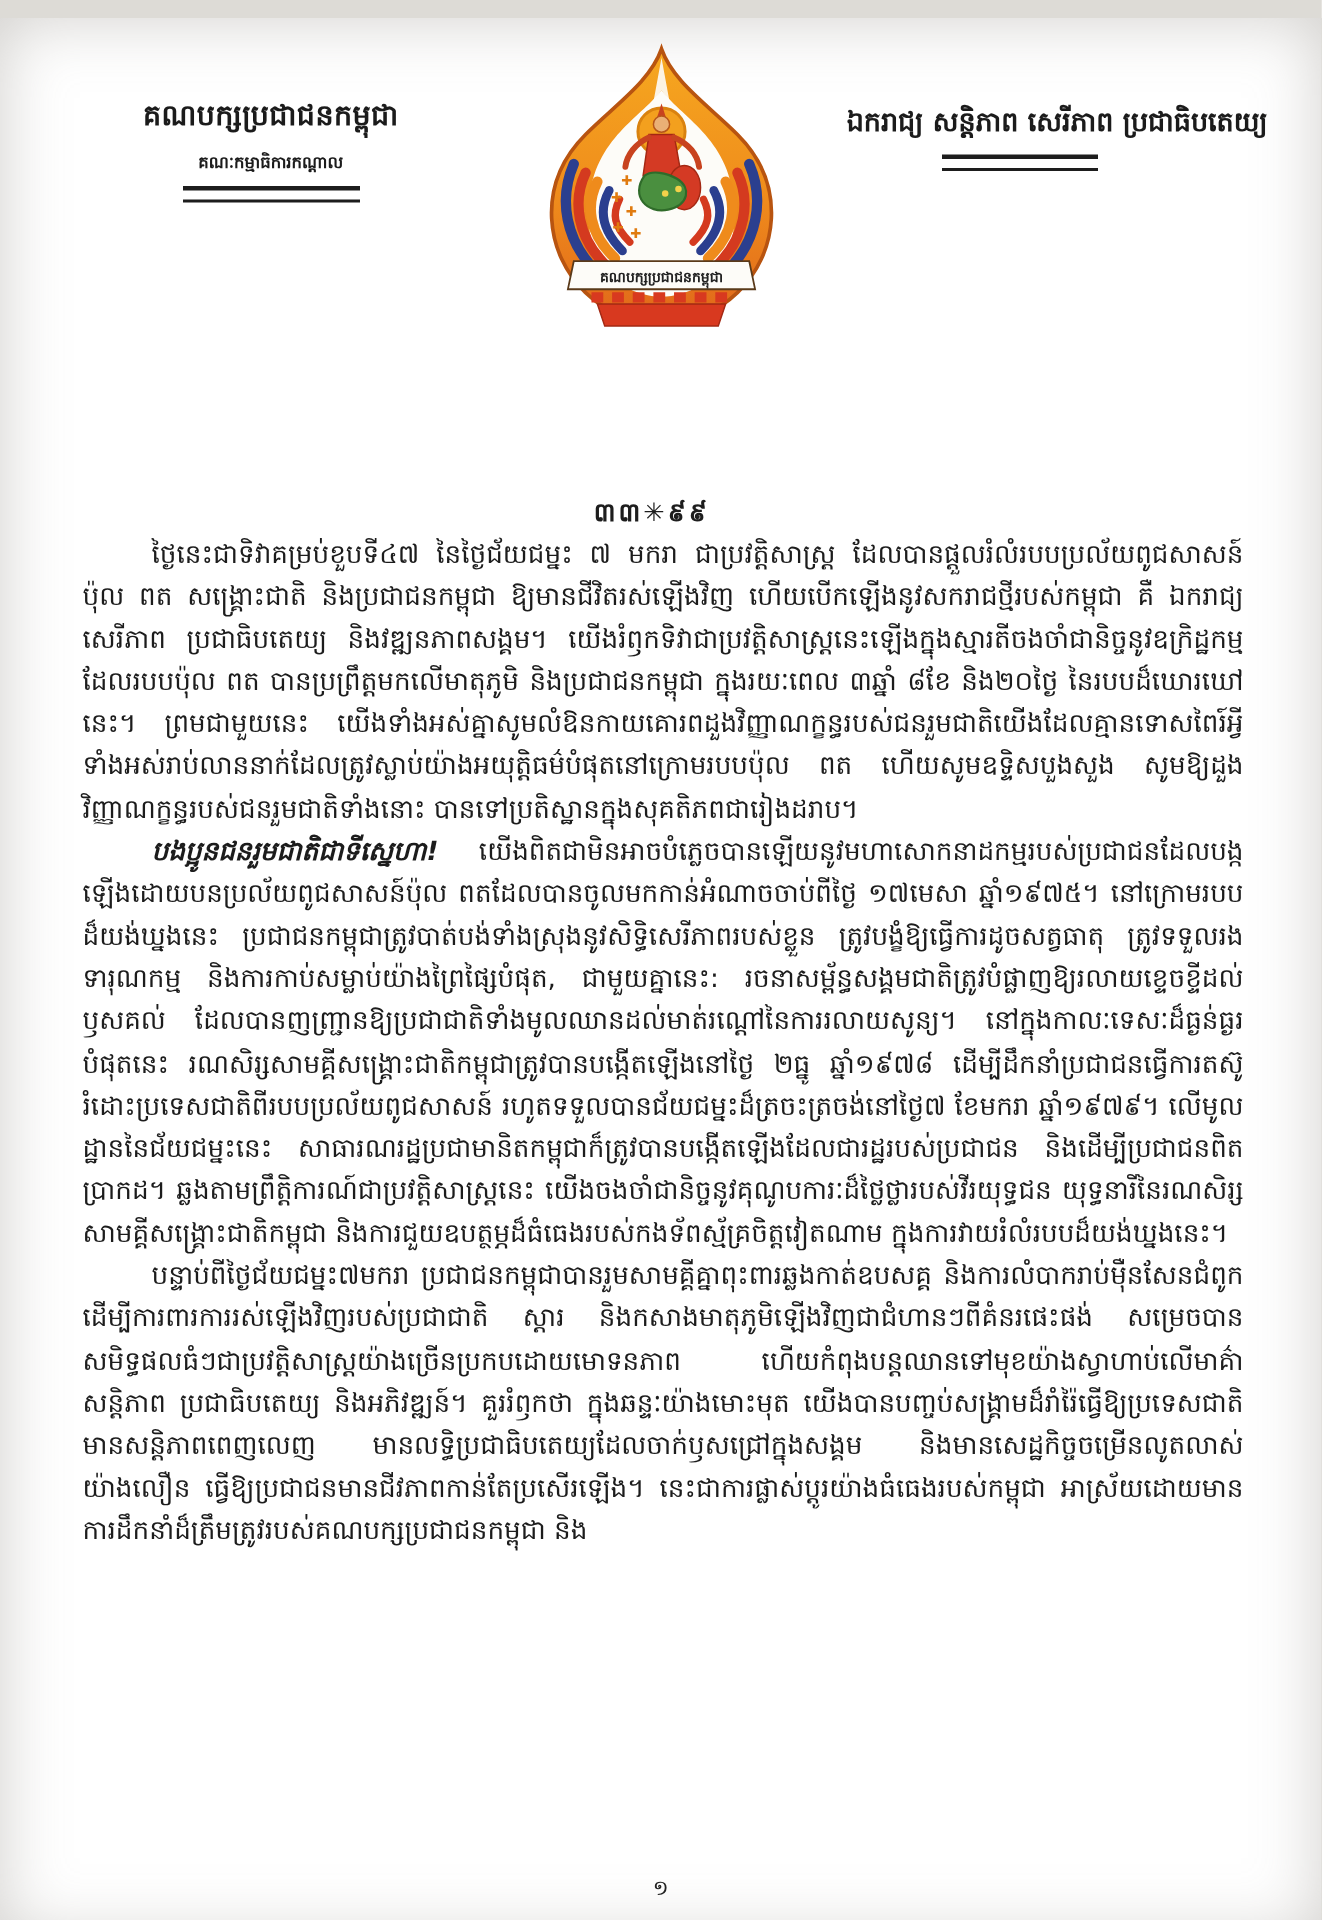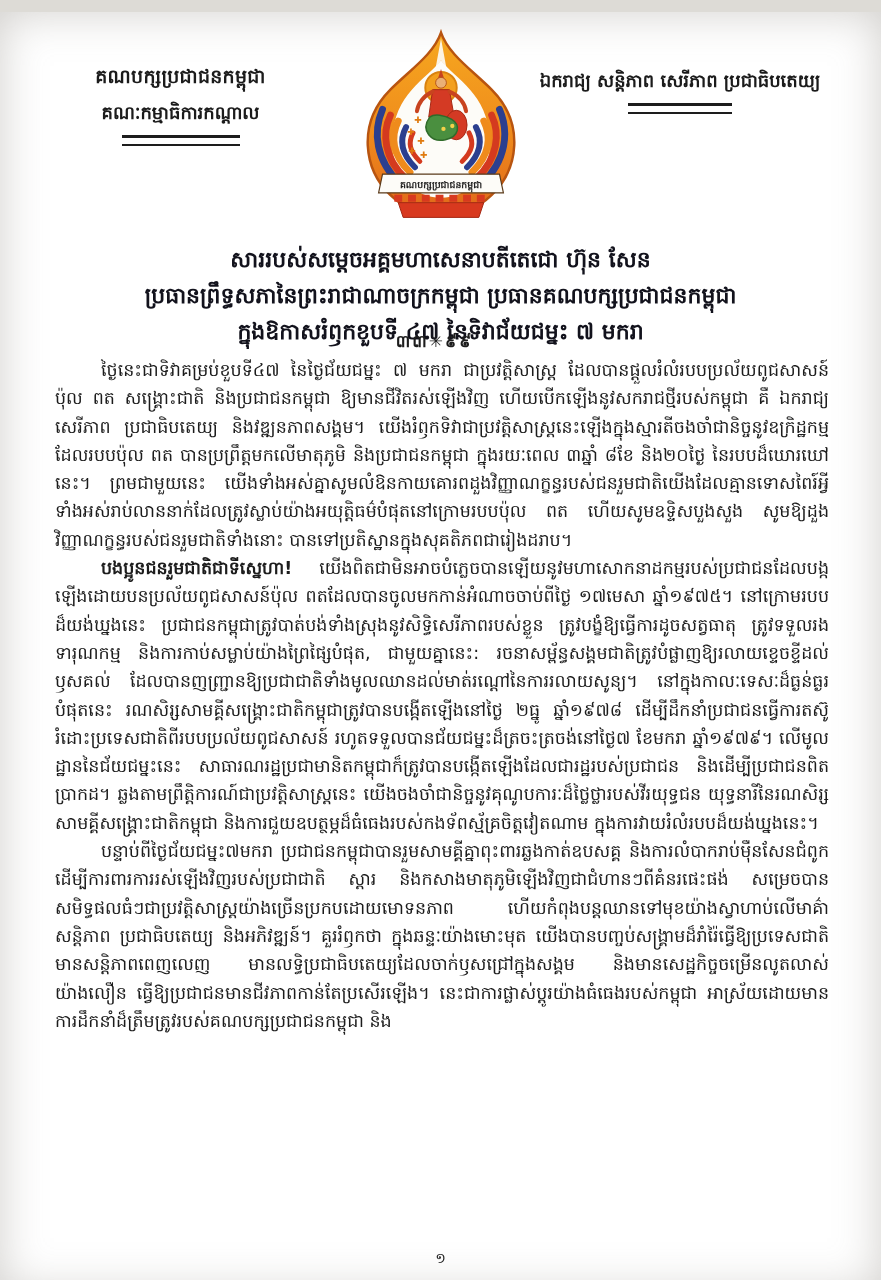--- a/index.html
+++ b/index.html
@@ -7,40 +7,40 @@
     position:relative; width:881px; height:1280px; margin:12px auto;
     background:#ffffff; color:#1b1b1b; overflow:hidden;
     font-family:"DejaVu Sans", sans-serif;
     box-shadow:inset 0 0 45px rgba(120,115,105,.35);
   }
   
   .header { position:absolute; top:30px; left:48px; right:36px;
             display:flex; justify-content:space-between; }
   .hdr-block { text-align:center; font-weight:bold; }
   .hdr-left  { width:265px; padding-top:22px; }
-  .hdr-right { width:330px; padding-top:18px; }
+  .hdr-right { width:330px; padding-top:18px;text-align:right; }
   .hdr-l1 { font-size:19px; letter-spacing:.3px; }
-  .hdr-l2 { font-size:18px; margin-top:9px; }
+  .hdr-l2 { font-size:11px; margin-top:9px; }
   .dbl-rule { height:6px; border-top:3px solid #1d1d1d; border-bottom:2px solid #1d1d1d;
               margin:7px auto 0; }
   .hdr-left  .dbl-rule { width:118px; }
   .hdr-right .dbl-rule { width:104px; }
   
   .logo-wrap { position:absolute; top:16px; left:50%; transform:translateX(-50%); }
   
   .title { position:absolute; top:230px; left:30px; right:30px; text-align:center;
            font-weight:bold; font-size:22px; line-height:36px; color:#12121c; }
   .ornament { position:absolute; top:318px; left:0; right:12px; text-align:center;
               font-size:17px; font-weight:bold; color:#1d1d1d; letter-spacing:2px; }
   
   .body-text { position:absolute; top:344px; left:55px; width:774px;
                font-size:17.5px; line-height:28.3px; text-align:justify; color:#1c1c1c; }
   .body-text p { margin:0; text-indent:46px; }
   .salutation { font-style:italic; font-weight:bold; text-indent:46px; margin:0; }
-  .lead-italic { font-weight:bold; }
+  .lead-italic { font-style:italic; font-weight:bold; }
   
   .page-num { position:absolute; bottom:22px; left:0; right:0; text-align:center;
               font-size:14px; color:#222; }
 </style>
 </head>
 <body>
 
 <div class="page">
 
   <div class="header">
@@ -108,25 +108,20 @@
       </g>
 
       <path d="M28 148 L147 148 L151 167 L24 167 Z" fill="#fdfcf8" stroke="#5a3a1a" stroke-width="1.2"></path>
       <text x="87.5" y="162" font-size="9.5" font-weight="bold" fill="#222" text-anchor="middle" font-family="DejaVu Sans, sans-serif">គណបក្សប្រជាជនកម្ពុជា</text>
 
       <path d="M40 169 h8 v7 h-8 Z M54 169 h8 v7 h-8 Z M68 169 h8 v7 h-8 Z M82 169 h8 v7 h-8 Z M96 169 h8 v7 h-8 Z M110 169 h8 v7 h-8 Z M124 169 h8 v7 h-8 Z" fill="#d8391f"></path>
       <path d="M44 177 L131 177 L126 192 L49 192 Z" fill="#d8391f" stroke="#a32813" stroke-width="1"></path>
     </svg>
   </div>
 
-  <div class="title">
-    <div>សាររបស់សម្តេចអគ្គមហាសេនាបតីតេជោ ហ៊ុន សែន</div>
-    <div>ប្រធានព្រឹទ្ធសភានៃព្រះរាជាណាចក្រកម្ពុជា ប្រធានគណបក្សប្រជាជនកម្ពុជា</div>
-    <div>ក្នុងឱកាសរំឭកខួបទី ៤៧ នៃទិវាជ័យជម្នះ ៧ មករា</div>
-  </div>
   <div class="ornament">៣៣✳៩៩</div>
 
   <div class="body-text">
     <p><span>ថ្ងៃនេះជាទិវាគម្រប់ខួបទី៤៧ នៃថ្ងៃជ័យជម្នះ ៧ មករា ជាប្រវត្តិសាស្រ្ត ដែលបានផ្តួលរំលំរបបប្រល័យពូជសាសន៍ ប៉ុល ពត សង្គ្រោះជាតិ និងប្រជាជនកម្ពុជា ឱ្យមានជីវិតរស់ឡើងវិញ ហើយបើកឡើងនូវសករាជថ្មីរបស់កម្ពុជា គឺ ឯករាជ្យ សេរីភាព ប្រជាធិបតេយ្យ និងវឌ្ឍនភាពសង្គម។ យើងរំឭកទិវាជាប្រវត្តិសាស្រ្តនេះឡើងក្នុងស្មារតីចងចាំជានិច្ចនូវឧក្រិដ្ឋកម្មដែលរបបប៉ុល ពត បានប្រព្រឹត្តមកលើមាតុភូមិ និងប្រជាជនកម្ពុជា ក្នុងរយៈពេល ៣ឆ្នាំ ៨ខែ និង២០ថ្ងៃ នៃរបបដ៏ឃោរឃៅនេះ។ ព្រមជាមួយនេះ យើងទាំងអស់គ្នាសូមលំឱនកាយគោរពដួងវិញ្ញាណក្ខន្ធរបស់ជនរួមជាតិយើងដែលគ្មានទោសពៃរ៍អ្វីទាំងអស់រាប់លាននាក់ដែលត្រូវស្លាប់យ៉ាងអយុត្តិធម៌បំផុតនៅក្រោមរបបប៉ុល ពត ហើយសូមឧទ្ទិសបួងសួង សូមឱ្យដួងវិញ្ញាណក្ខន្ធរបស់ជនរួមជាតិទាំងនោះ បានទៅប្រតិស្ឋានក្នុងសុគតិភពជារៀងដរាប។</span></p>
     <p><span class="lead-italic">បងប្អូនជនរួមជាតិជាទីស្នេហា!</span><span> យើងពិតជាមិនអាចបំភ្លេចបានឡើយនូវមហាសោកនាដកម្មរបស់ប្រជាជនដែលបង្កឡើងដោយបនប្រល័យពូជសាសន៍ប៉ុល ពតដែលបានចូលមកកាន់អំណាចចាប់ពីថ្ងៃ ១៧មេសា ឆ្នាំ១៩៧៥។ នៅក្រោមរបបដ៏យង់ឃ្នងនេះ ប្រជាជនកម្ពុជាត្រូវបាត់បង់ទាំងស្រុងនូវសិទ្ធិសេរីភាពរបស់ខ្លួន ត្រូវបង្ខំឱ្យធ្វើការដូចសត្វធាតុ ត្រូវទទួលរងទារុណកម្ម និងការកាប់សម្លាប់យ៉ាងព្រៃផ្សៃបំផុត, ជាមួយគ្នានេះ: រចនាសម្ព័ន្ធសង្គមជាតិត្រូវបំផ្លាញឱ្យរលាយខ្ទេចខ្ទីដល់ឫសគល់ ដែលបានញញ្ជ្រានឱ្យប្រជាជាតិទាំងមូលឈានដល់មាត់រណ្តៅនៃការរលាយសូន្យ។ នៅក្នុងកាលៈទេសៈដ៏ធ្ងន់ធ្ងរបំផុតនេះ រណសិរ្សសាមគ្គីសង្គ្រោះជាតិកម្ពុជាត្រូវបានបង្កើតឡើងនៅថ្ងៃ ២ធ្នូ ឆ្នាំ១៩៧៨ ដើម្បីដឹកនាំប្រជាជនធ្វើការតស៊ូរំដោះប្រទេសជាតិពីរបបប្រល័យពូជសាសន៍ រហូតទទួលបានជ័យជម្នះដ៏ត្រចះត្រចង់នៅថ្ងៃ៧ ខែមករា ឆ្នាំ១៩៧៩។ លើមូលដ្ឋាននៃជ័យជម្នះនេះ សាធារណរដ្ឋប្រជាមានិតកម្ពុជាក៏ត្រូវបានបង្កើតឡើងដែលជារដ្ឋរបស់ប្រជាជន និងដើម្បីប្រជាជនពិតប្រាកដ។ ឆ្លងតាមព្រឹត្តិការណ៍ជាប្រវត្តិសាស្រ្តនេះ យើងចងចាំជានិច្ចនូវគុណូបការៈដ៏ថ្លៃថ្លារបស់វីរយុទ្ធជន យុទ្ធនារីនៃរណសិរ្សសាមគ្គីសង្គ្រោះជាតិកម្ពុជា និងការជួយឧបត្ថម្ភដ៏ធំធេងរបស់កងទ័ពស្ម័គ្រចិត្តវៀតណាម ក្នុងការវាយរំលំរបបដ៏យង់ឃ្នងនេះ។</span></p>
     <p><span>បន្ទាប់ពីថ្ងៃជ័យជម្នះ៧មករា ប្រជាជនកម្ពុជាបានរួមសាមគ្គីគ្នាពុះពារឆ្លងកាត់ឧបសគ្គ និងការលំបាករាប់ម៉ឺនសែនជំពូក ដើម្បីការពារការរស់ឡើងវិញរបស់ប្រជាជាតិ ស្តារ និងកសាងមាតុភូមិឡើងវិញជាជំហានៗពីគំនរផេះផង់ សម្រេចបានសមិទ្ធផលធំៗជាប្រវត្តិសាស្រ្តយ៉ាងច្រើនប្រកបដោយមោទនភាព ហើយកំពុងបន្តឈានទៅមុខយ៉ាងស្វាហាប់លើមាគ៌ាសន្តិភាព ប្រជាធិបតេយ្យ និងអភិវឌ្ឍន៍។ គួររំឭកថា ក្នុងឆន្ទៈយ៉ាងមោះមុត យើងបានបញ្ចប់សង្គ្រាមដ៏រាំរ៉ៃធ្វើឱ្យប្រទេសជាតិមានសន្តិភាពពេញលេញ មានលទ្ធិប្រជាធិបតេយ្យដែលចាក់ឫសជ្រៅក្នុងសង្គម និងមានសេដ្ឋកិច្ចចម្រើនលូតលាស់យ៉ាងលឿន ធ្វើឱ្យប្រជាជនមានជីវភាពកាន់តែប្រសើរឡើង។ នេះជាការផ្លាស់ប្តូរយ៉ាងធំធេងរបស់កម្ពុជា អាស្រ័យដោយមានការដឹកនាំដ៏ត្រឹមត្រូវរបស់គណបក្សប្រជាជនកម្ពុជា និង</span></p>
   </div>
 
   <div class="page-num">១</div>
 

